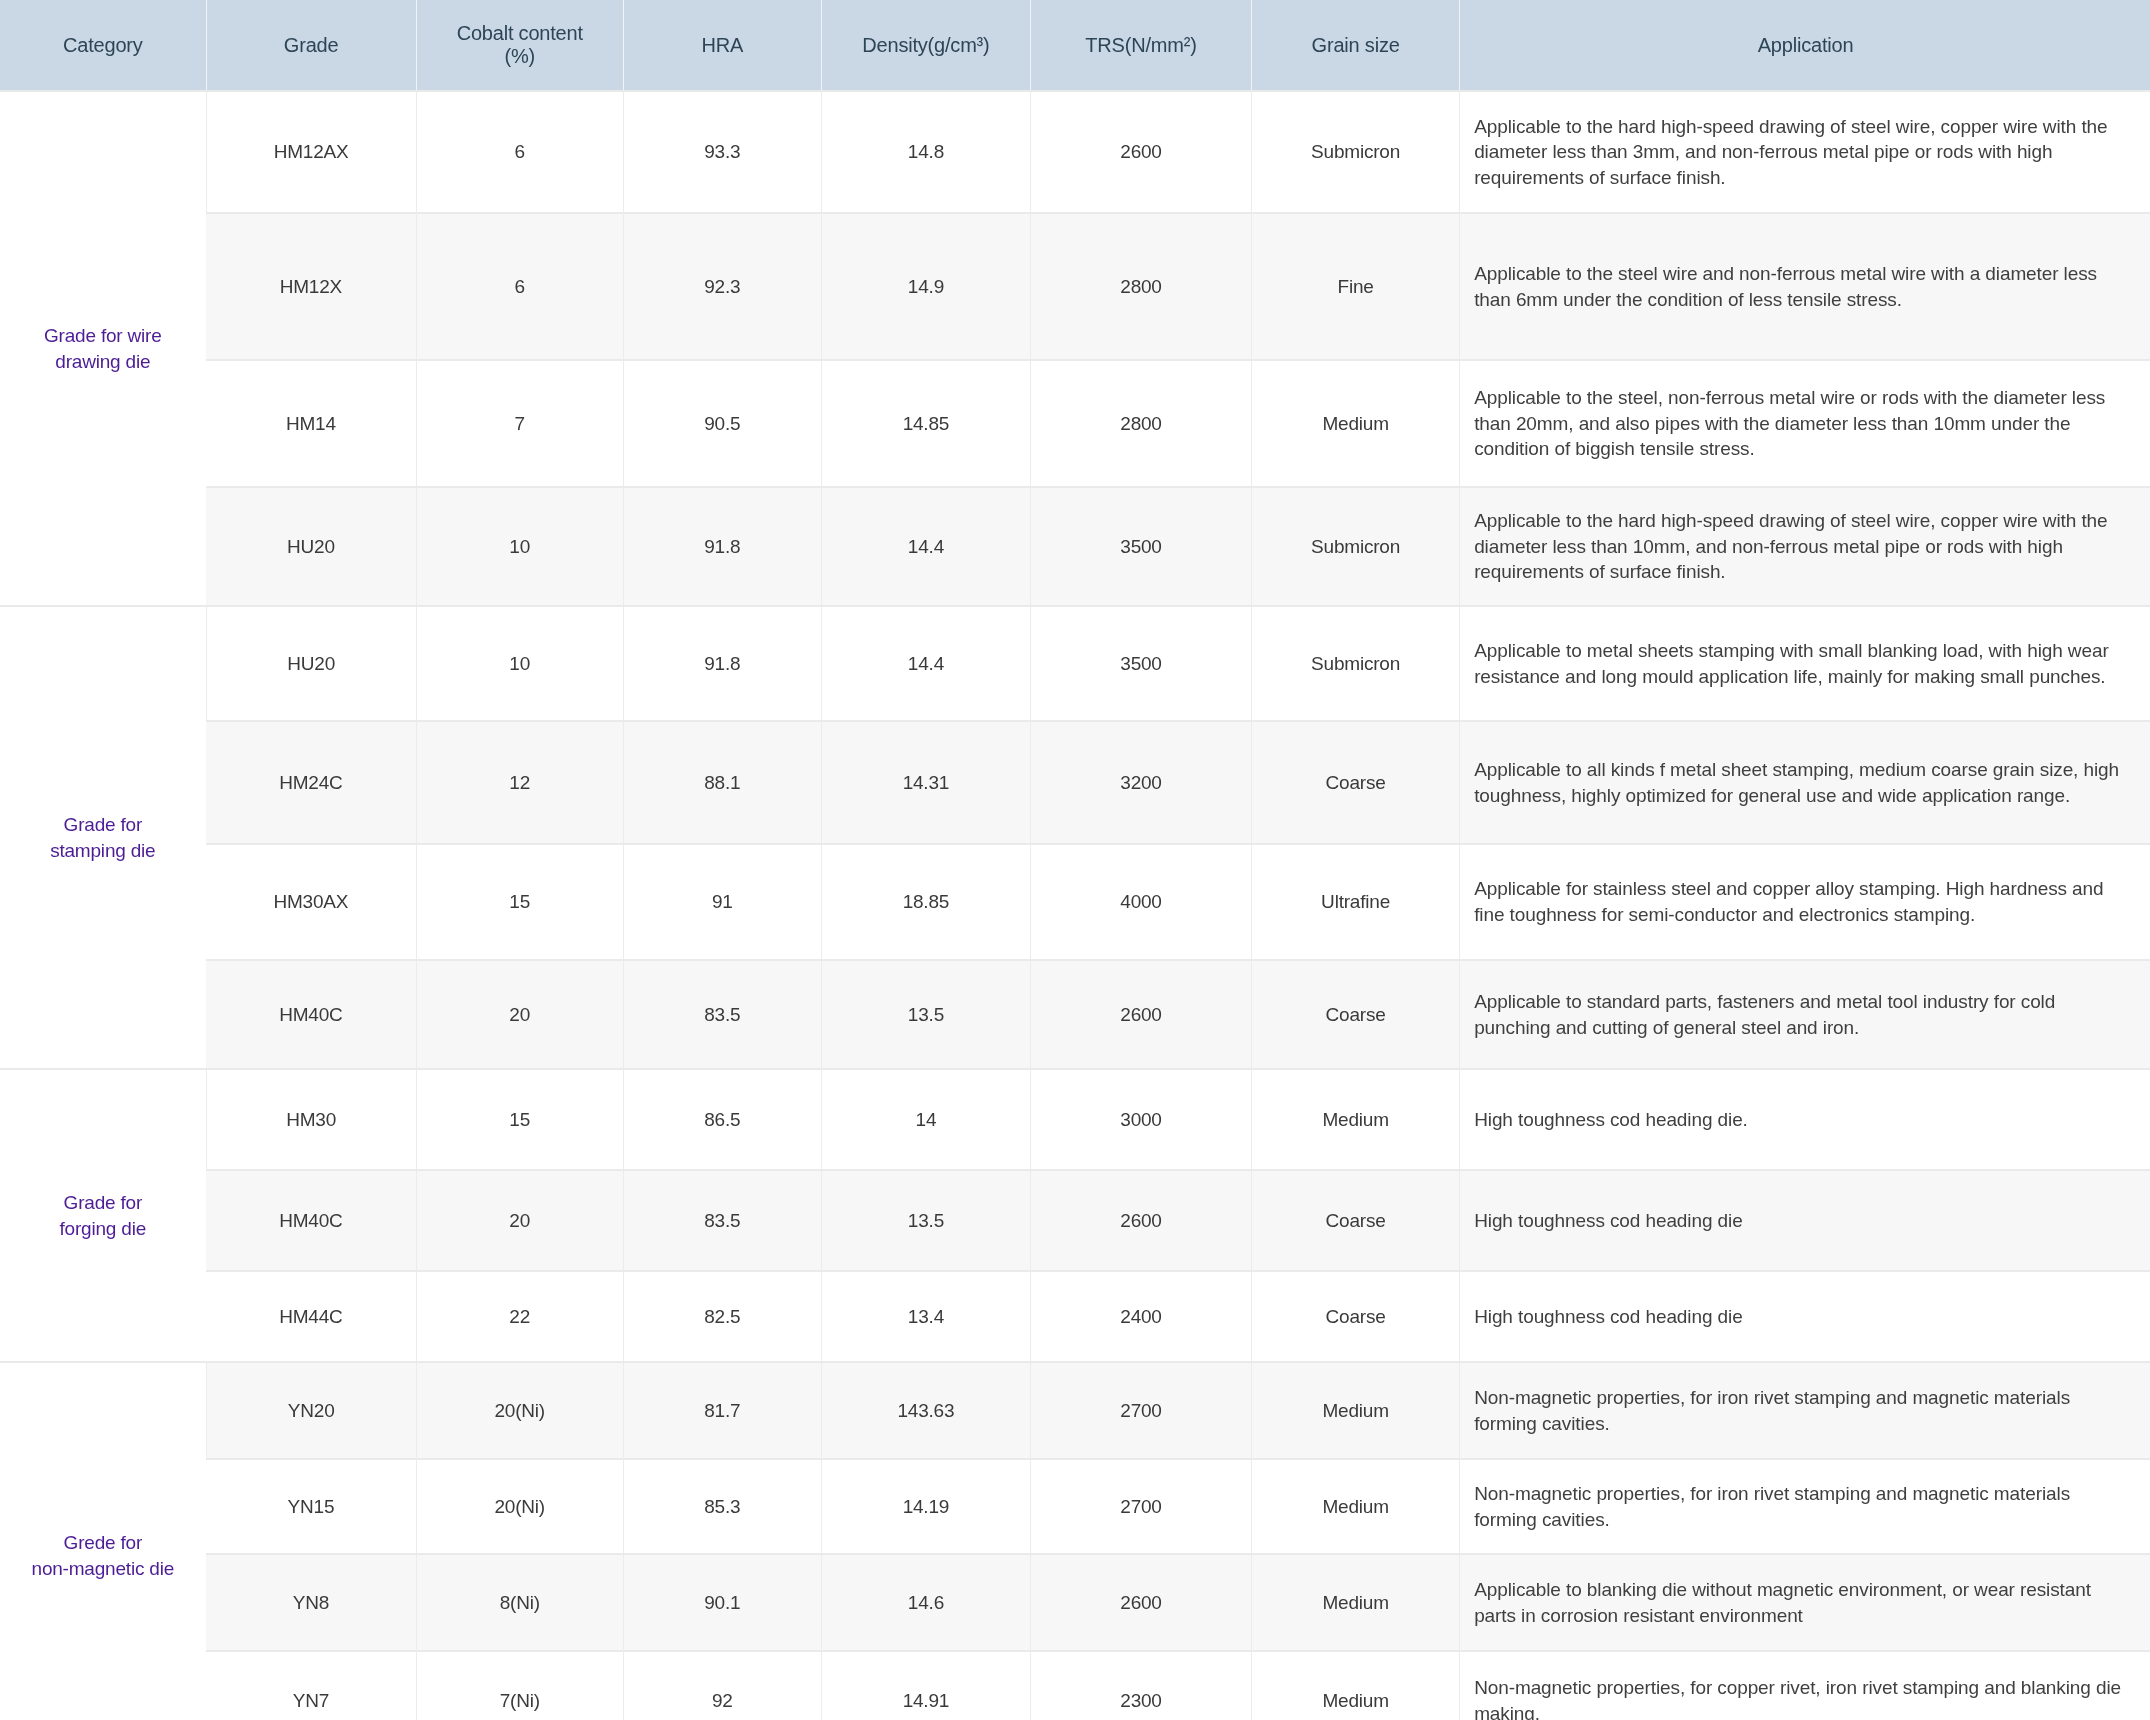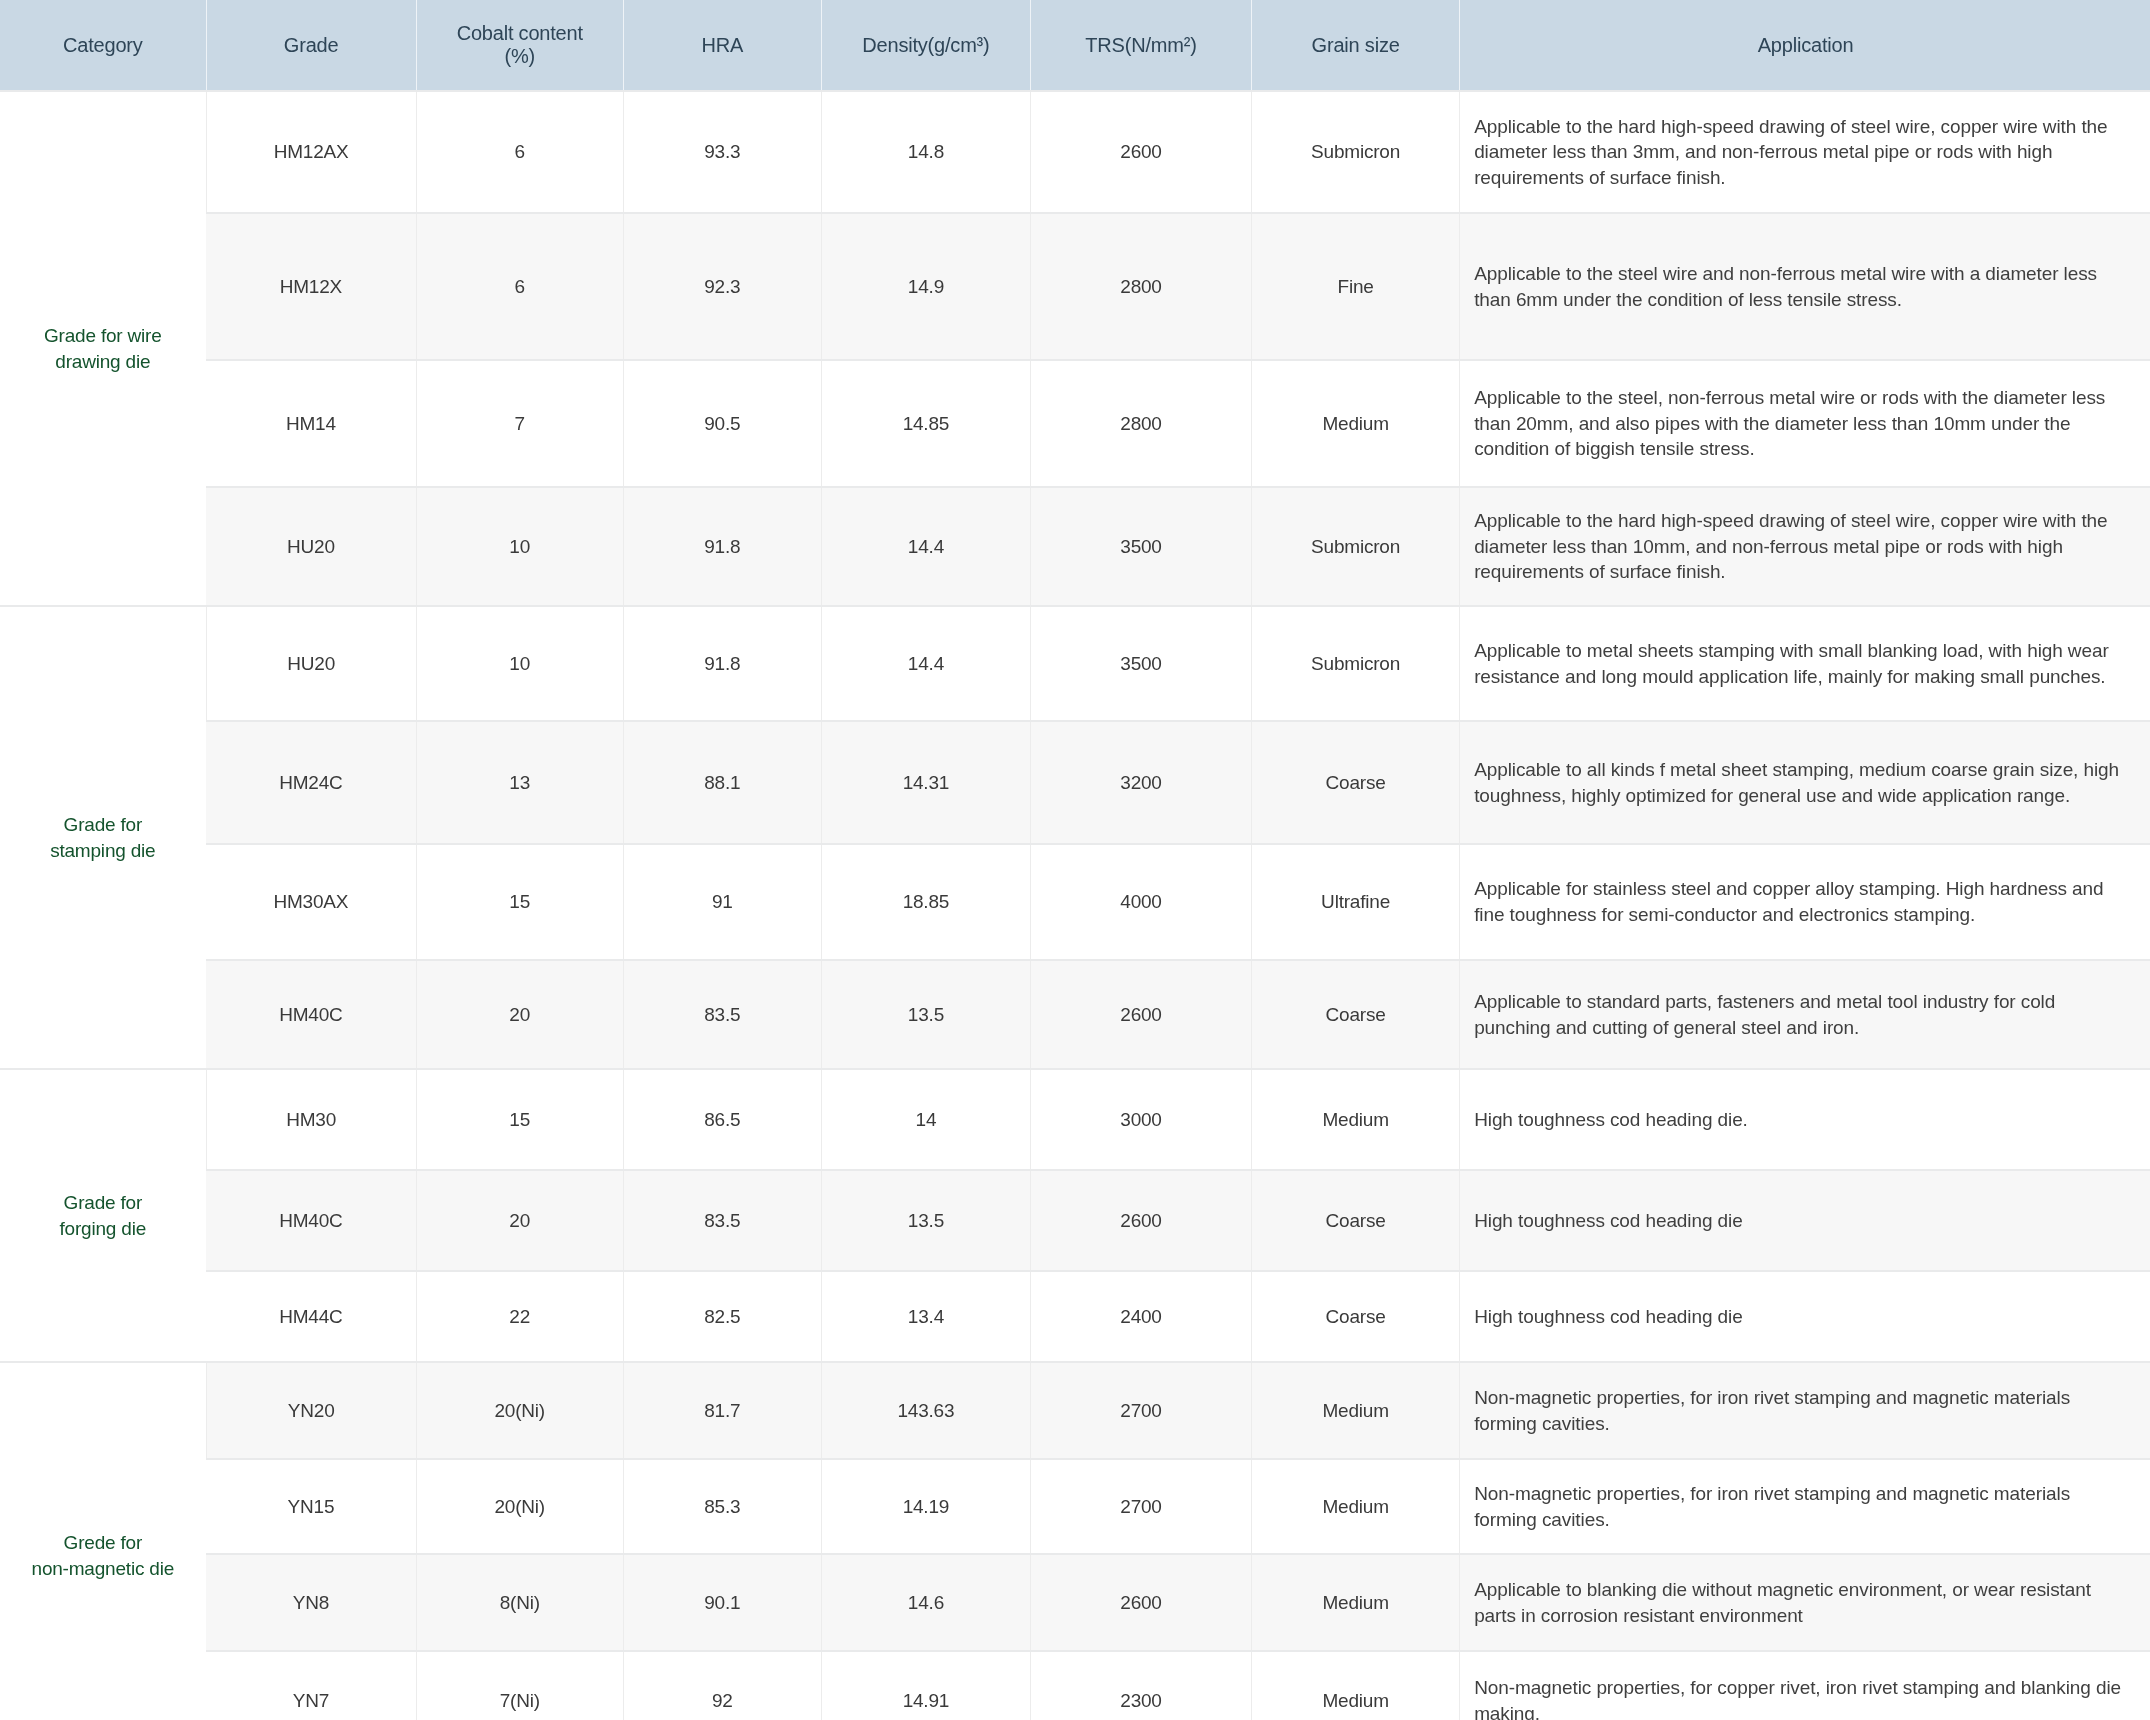--- a/index.html
+++ b/index.html
@@ -37,21 +37,21 @@
     vertical-align: middle;
     border-top: 2.6px solid #e9eaeb;
     background: #ffffff;
     letter-spacing: -0.2px;
     padding: 0 5.1px;
   }
   tbody td + td { border-left: 1.3px solid #ececec; }
   tbody tr:nth-child(even) td { background: #f7f7f7; }
   td.cat {
     background: #ffffff !important;
-    color: #14532d;
+    color: #4c1d95;
     white-space: pre-line;
     line-height: 1.35;
     font-size: 19px;
     padding: 0 11.5px;
   }
   td.app {
     text-align: left;
     font-size: 19px;
     line-height: 25.6px;
     color: #3f3f3f;
@@ -137,21 +137,21 @@
           <td class="val">HU20</td>
           <td class="val">10</td>
           <td class="val">91.8</td>
           <td class="val">14.4</td>
           <td class="val">3500</td>
           <td class="val">Submicron</td>
           <td class="app">Applicable to metal sheets stamping with small blanking load, with high wear resistance and long mould application life, mainly for making small punches.</td>
         </tr>
         <tr style="height: 123px;">
           <td class="val">HM24C</td>
-          <td class="val">13</td>
+          <td class="val">12</td>
           <td class="val">88.1</td>
           <td class="val">14.31</td>
           <td class="val">3200</td>
           <td class="val">Coarse</td>
           <td class="app">Applicable to all kinds f metal sheet stamping, medium coarse grain size, high toughness, highly optimized for general use and wide application range.</td>
         </tr>
         <tr style="height: 116px;">
           <td class="val">HM30AX</td>
           <td class="val">15</td>
           <td class="val">91</td>

